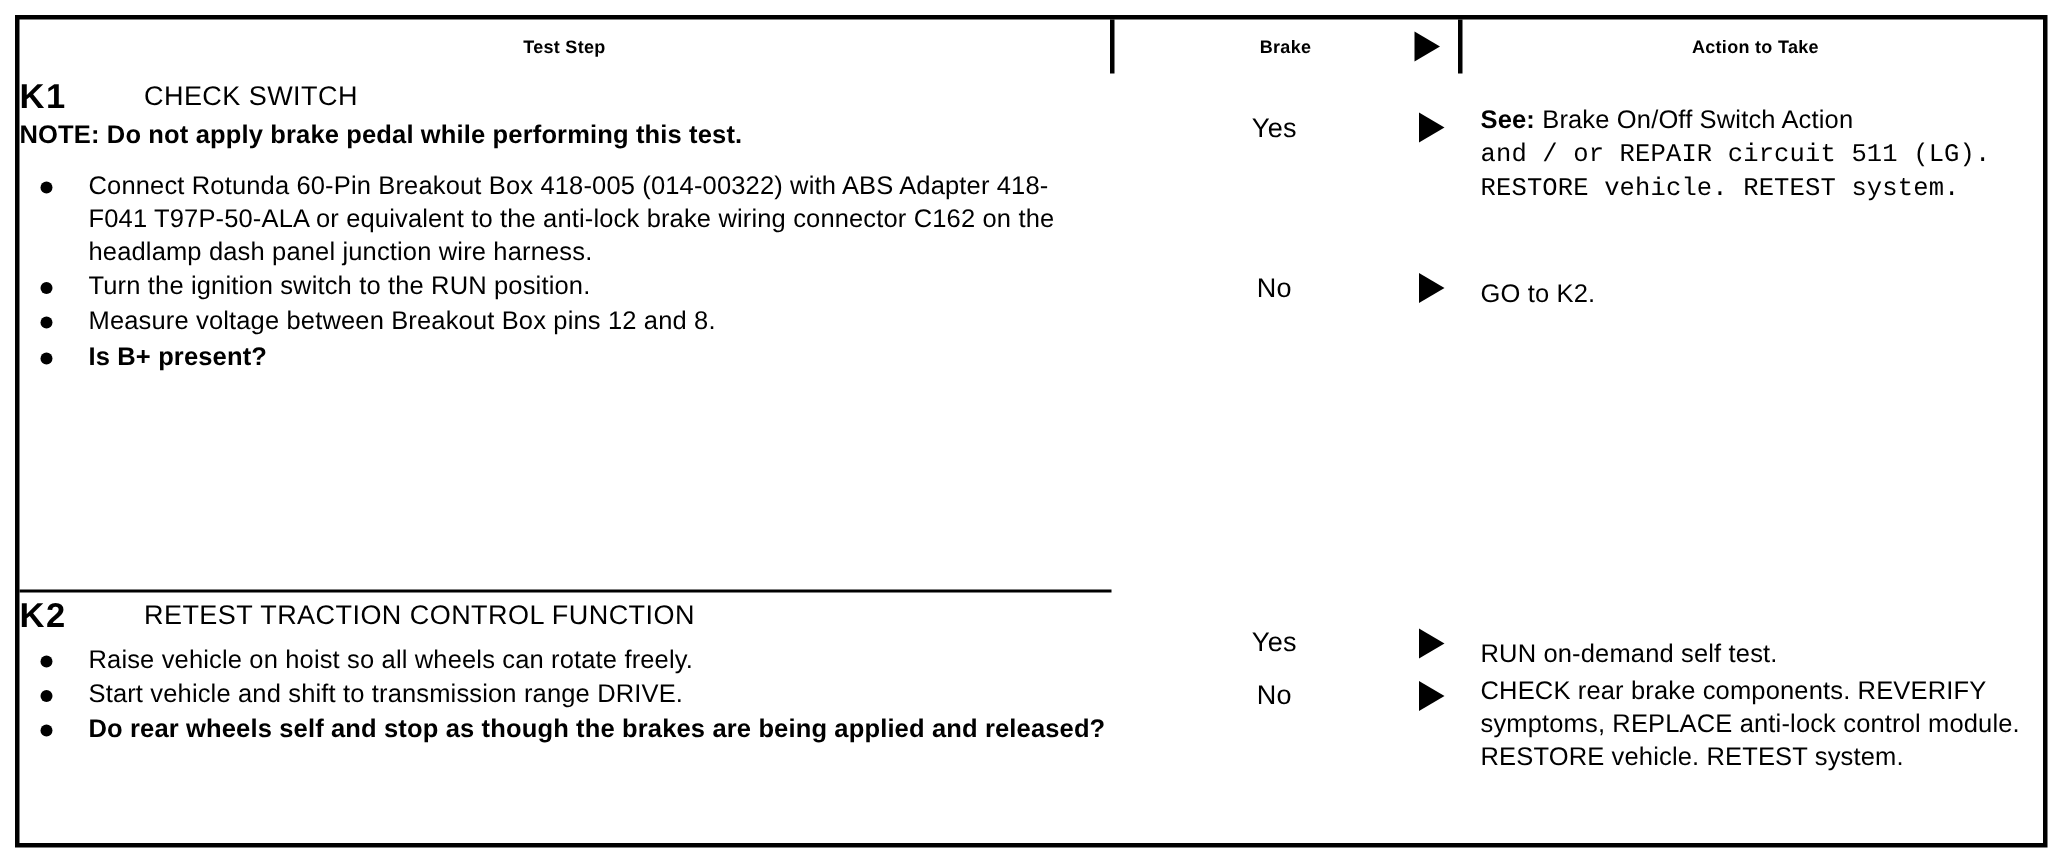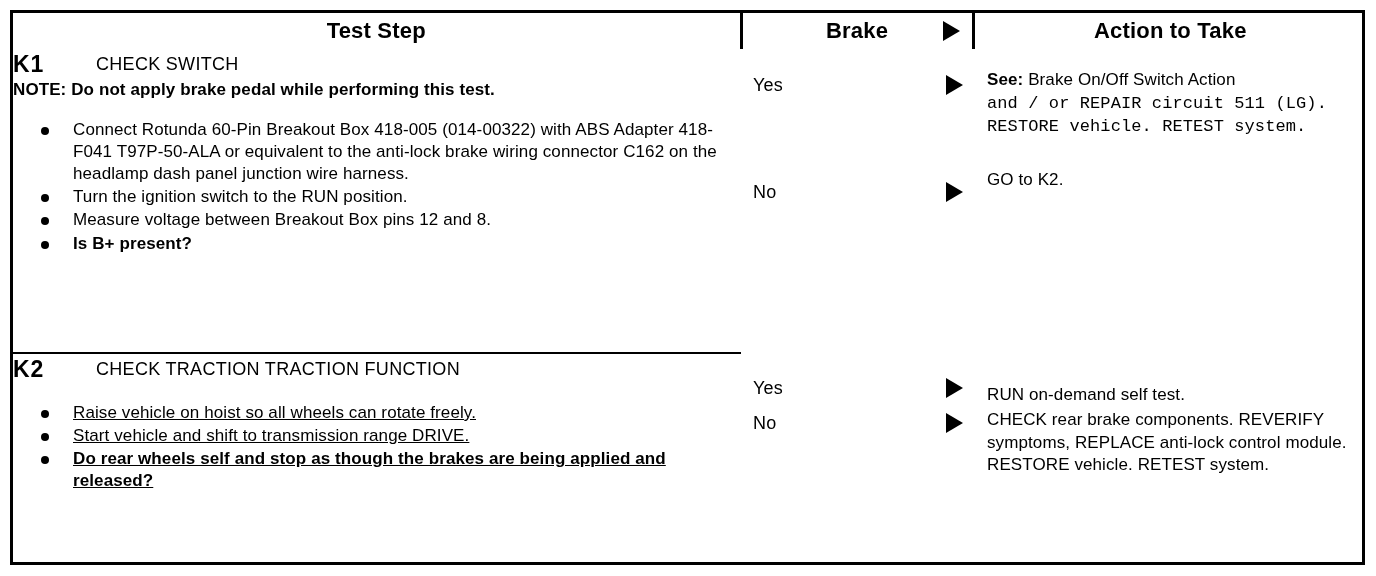--- a/index.html
+++ b/index.html
@@ -54,21 +54,21 @@
   col.c-stepbody{ width: 645px; }
   col.c-result  { width: 232px; }
   col.c-action  { width: 393px; }
 
   
   .hdr-row { height: 36px; }
   .hdr-cell {
     border-bottom: 3px solid #000;
     text-align: right;
     font-weight: bold;
-    font-size: 22px;
+    font-size: 12px;
     letter-spacing: 0.2px;
     position: relative;
   }
   .hdr-cell.v-right { border-right: 3px solid #000; }
   .hdr-inner {
     display: flex;
     align-items: center;
     justify-content: center;
     height: 100%;
     position: relative;
@@ -110,34 +110,34 @@
     letter-spacing: 0.3px;
   }
 
   
   .cell-stepbody {
     border-right: 3px solid #000;
     padding: 6px 10px 6px 11px;
     font-size: 17px;
     line-height: 1.30;
   }
-  .cell-stepbody.nb { border-bottom: 0; text-decoration: underline; }
+  .cell-stepbody.nb { border-bottom: 0; }
 
   .note-line {
     margin: 0 0 12px 0;
     padding: 0;
     font-weight: bold;
     font-size: 17px;
     line-height: 1.30;
     letter-spacing: 0.1px;
   }
 
   ul.bullets {
     list-style: none;
-    margin: 18px;
+    margin: 4px;
     padding: 0;
   }
   ul.bullets > li {
     position: relative;
     padding-left: 42px;
     margin: 0 0 1px 0;
     font-size: 17px;
     line-height: 1.30;
     letter-spacing: 0.1px;
   }
@@ -151,20 +151,21 @@
     height: 8px;
     background: #000;
     border-radius: 50%;
   }
 
   
   .cell-result {
     border-right: 3px solid #000;
     position: relative;
     padding: 0;
+    text-align: center;
   }
   .result-item {
     position: absolute;
     left: 0;
     width: 100%;
     height: 26px;
     display: flex;
     align-items: center;
   }
   .result-label {
@@ -239,41 +240,41 @@
             <div class="result-item" style="top:130px;">
               <span class="result-label">No</span>
               <span class="tri result-tri"></span>
             </div>
           </td>
           <td class="cell-action" rowspan="2">
             <div class="action-item" style="top:20px;">
               <span style="font-weight:bold">See:</span><span> Brake On/Off Switch Action</span>
               <div class="act-l2">and / or   REPAIR circuit 511 (LG). RESTORE vehicle. RETEST system.</div>
             </div>
-            <div class="action-item" style="top:120px;">
+            <div class="action-item" style="top:136px;">
               <span>GO to K2.</span>
             </div>
           </td>
         </tr>
 
         <tr>
           <td class="cell-stepbody" colspan="2" style="border-bottom:2px solid #000;">
             <p class="note-line">NOTE: Do not apply brake pedal while performing this test.</p>
             <ul class="bullets">
               <li>Connect Rotunda 60-Pin Breakout Box 418-005 (014-00322) with ABS Adapter 418-F041 T97P-50-ALA or equivalent to the anti-lock brake wiring connector C162 on the headlamp dash panel junction wire harness.</li>
               <li>Turn the ignition switch to the RUN position.</li>
               <li>Measure voltage between Breakout Box pins 12 and 8.</li>
               <li class="bold">Is B+ present?</li>
             </ul>
           </td>
         </tr>
 
         <tr class="steptitle-row">
           <td class="cell-stepid">K2</td>
-          <td class="cell-steptitle">CHECK TRACTION TRACTION FUNCTION</td>
+          <td class="cell-steptitle">RETEST TRACTION CONTROL FUNCTION</td>
           <td class="cell-result" rowspan="2">
             <div class="result-item" style="top:22px;">
               <span class="result-label">Yes</span>
               <span class="tri result-tri"></span>
             </div>
             <div class="result-item" style="top:57px;">
               <span class="result-label">No</span>
               <span class="tri result-tri"></span>
             </div>
           </td>

